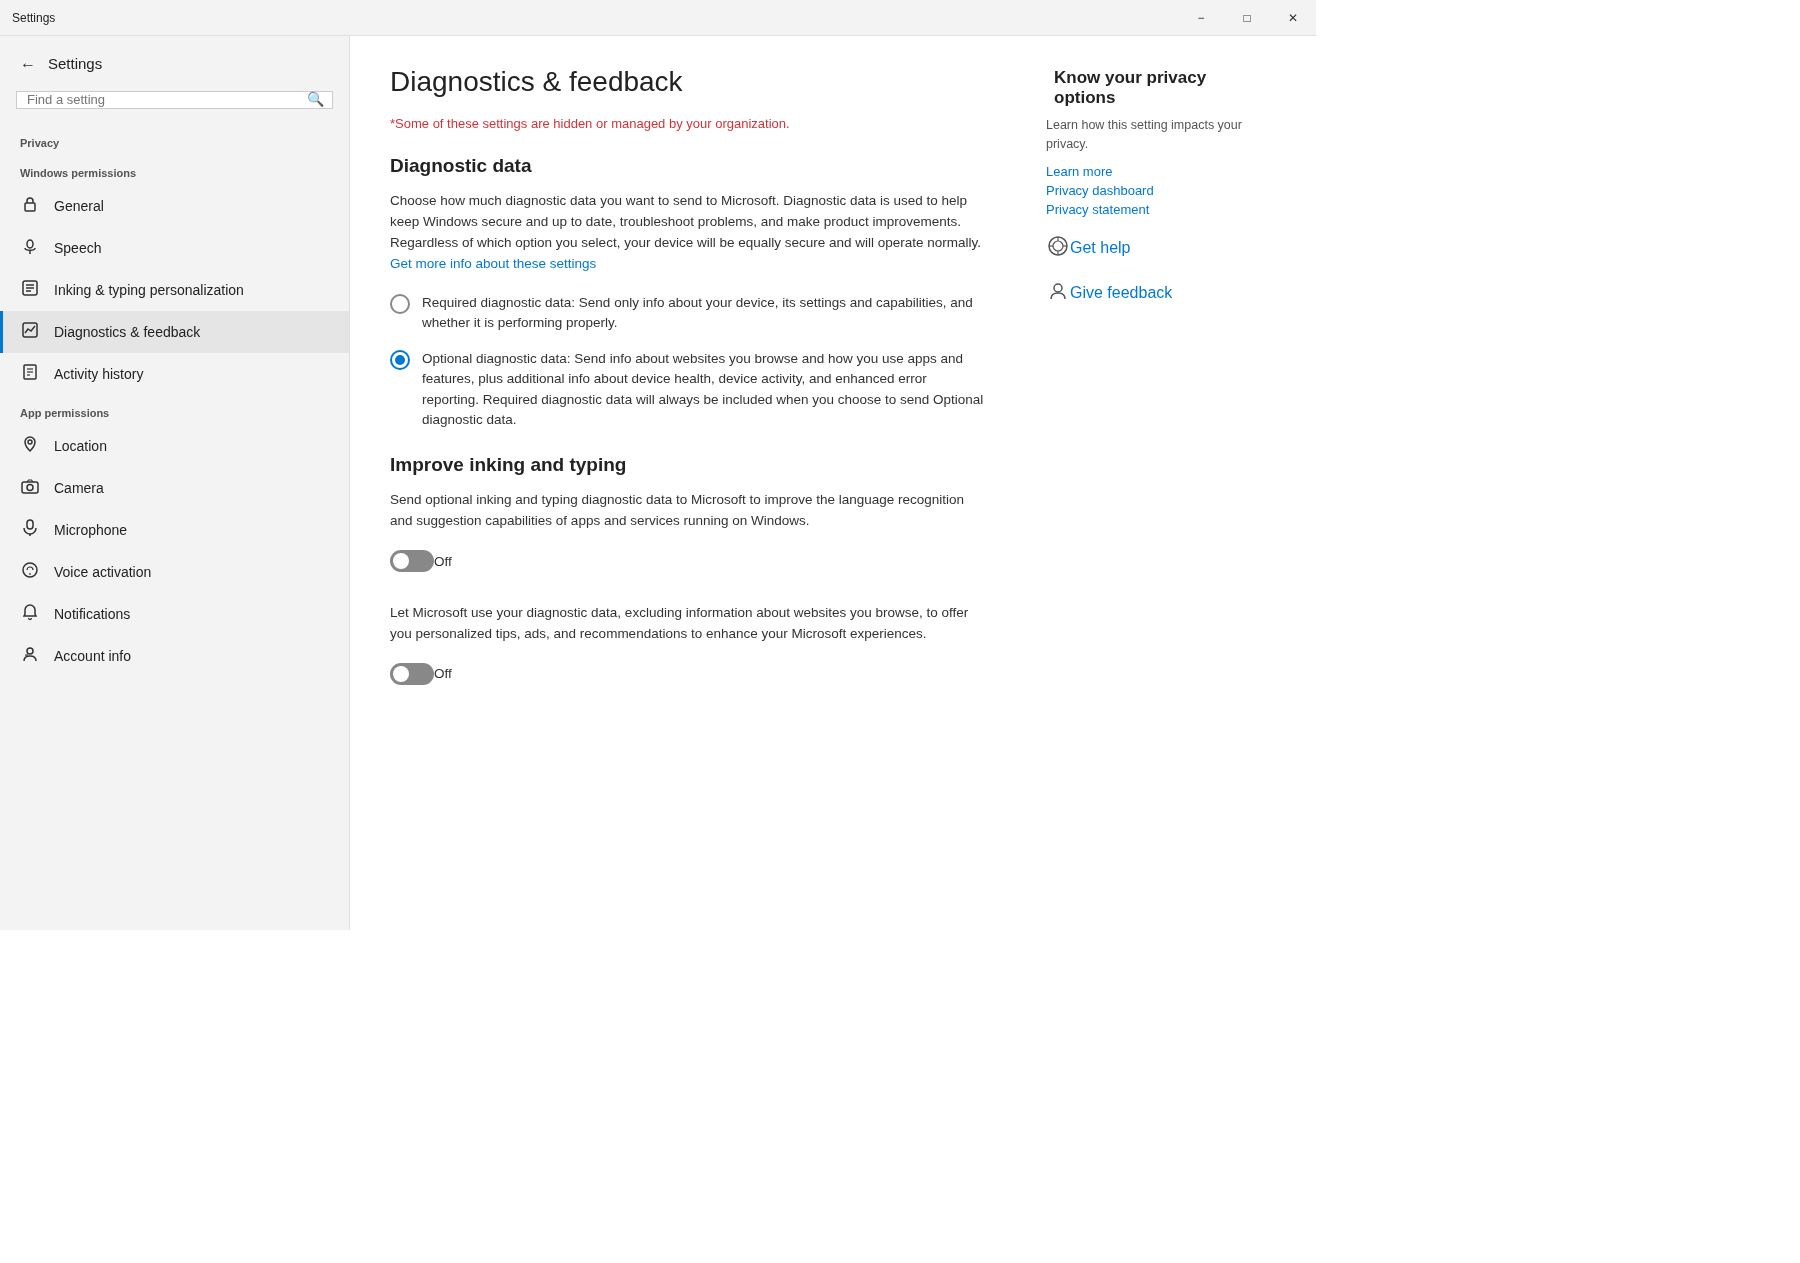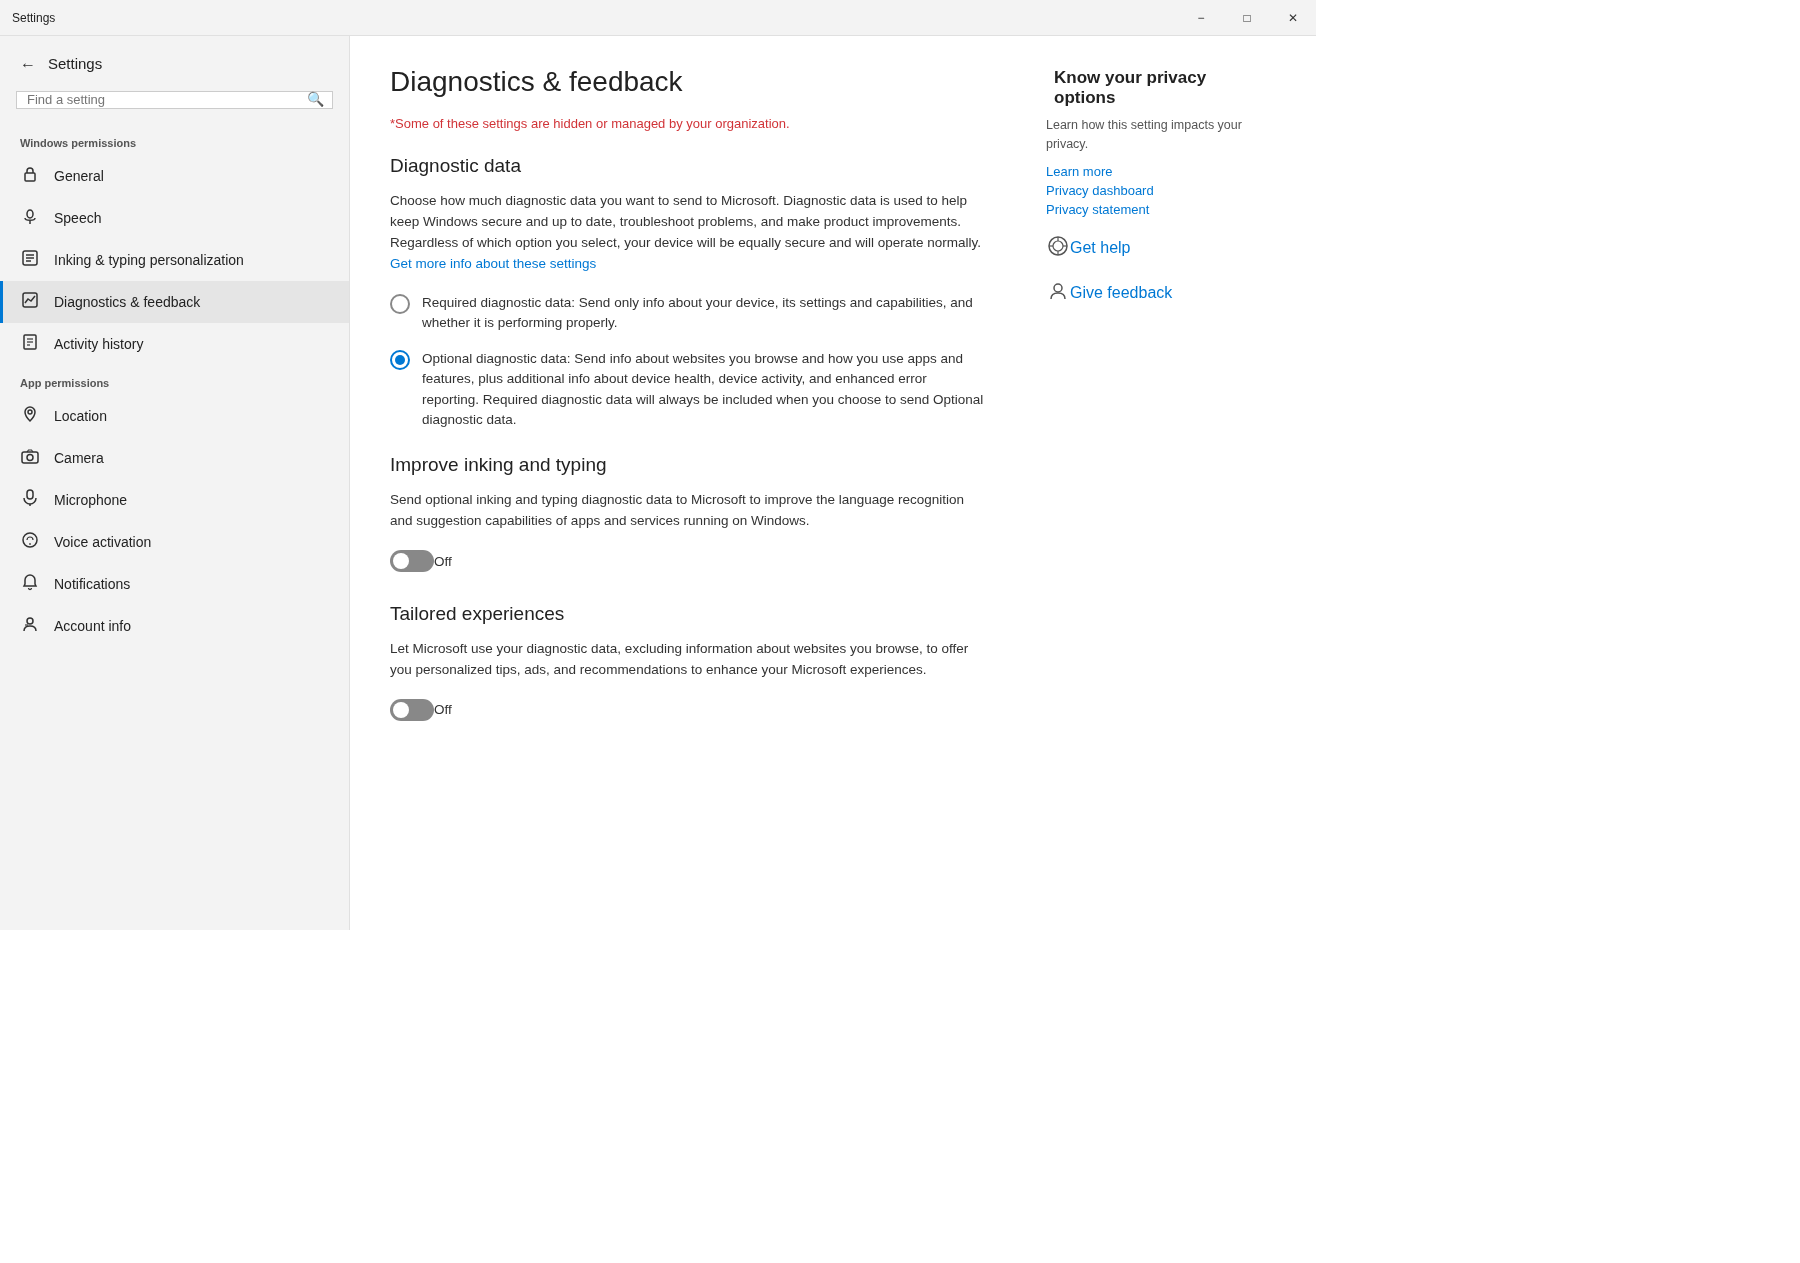--- a/index.html
+++ b/index.html
@@ -167,21 +167,21 @@
     }
 
     .org-notice {
       font-size: 13px;
       color: #d13438;
       margin-bottom: 24px;
     }
 
     .section-title {
       font-size: 19px;
-      font-weight: 400;
+      font-weight: 700;
       color: #222;
       margin-bottom: 14px;
     }
 
     .section-desc {
       font-size: 13.5px;
       color: #333;
       line-height: 1.55;
       margin-bottom: 18px;
     }
@@ -333,20 +333,21 @@
     <div class="sidebar-back">
       <span class="back-arrow">←</span>
       <span class="sidebar-app-title">Settings</span>
     </div>
 
     <div class="sidebar-search">
       <input type="text" placeholder="Find a setting" style="">
       <span class="sidebar-search-icon">🔍</span>
     </div>
 
+    <div class="sidebar-section-label">Privacy</div>
 
     <div class="sidebar-section-label">Windows permissions</div>
 
     <div class="sidebar-item">
       <span class="sidebar-icon">
         <svg width="18" height="18" viewBox="0 0 18 18">
             <rect x="4" y="8" width="10" height="8" rx="1" fill="none" stroke="#333" stroke-width="1.5"></rect>
             <path d="M6 8V6a3 3 0 016 0v2" fill="none" stroke="#333" stroke-width="1.5"></path>
           </svg>
       </span>
@@ -495,21 +496,20 @@
       <p class="section-desc">Send optional inking and typing diagnostic data to Microsoft to improve the language recognition and suggestion capabilities of apps and services running on Windows.</p>
       <div class="toggle-row">
         <div class="toggle off">
           <div class="toggle-thumb"></div>
         </div>
         <span class="toggle-label">Off</span>
       </div>
 
       <div class="section-separator"></div>
 
-      <h2 class="section-title">Tailored experiences</h2>
       <p class="section-desc">Let Microsoft use your diagnostic data, excluding information about websites you browse, to offer you personalized tips, ads, and recommendations to enhance your Microsoft experiences.</p>
       <div class="toggle-row">
         <div class="toggle off">
           <div class="toggle-thumb"></div>
         </div>
         <span class="toggle-label">Off</span>
       </div>
 
     </div>
 

